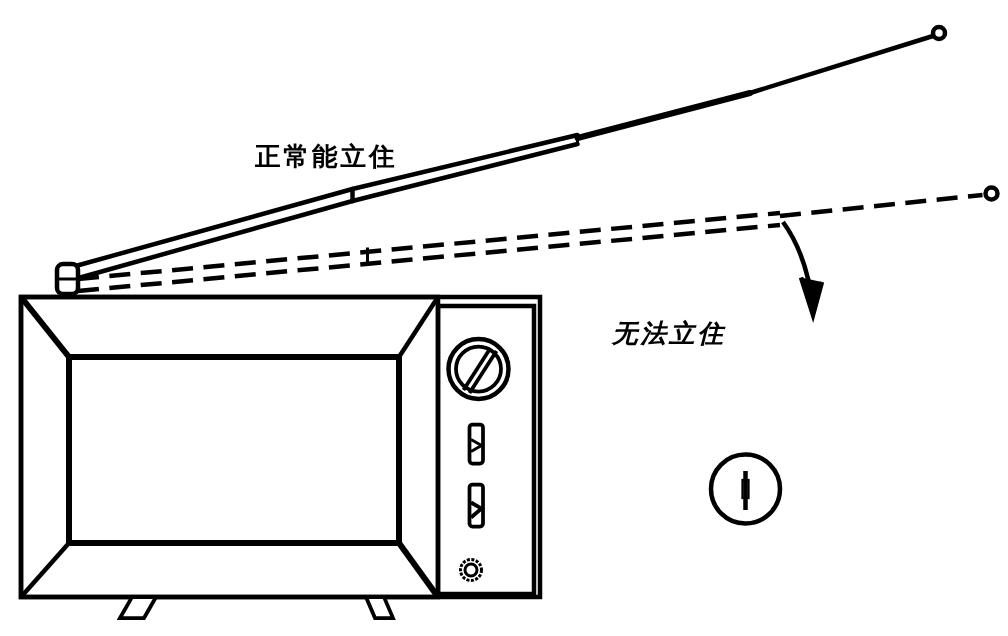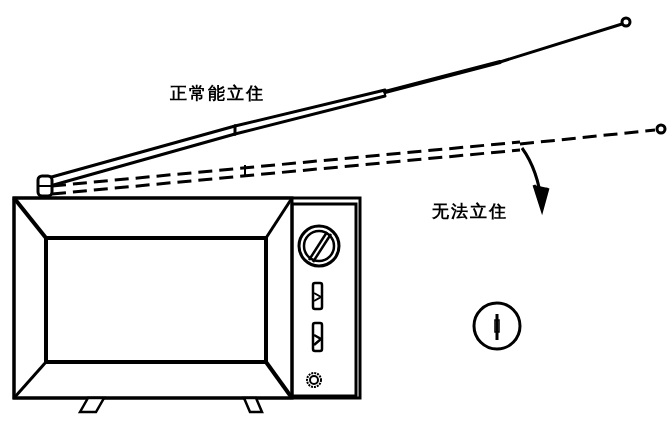--- a/index.html
+++ b/index.html
@@ -1,18 +1,18 @@
 <!DOCTYPE html>
 <html><head>
 <meta charset="utf-8">
 <style>
   html, body { margin: 0; padding: 0; background: #ffffff; }
   body { width: 672px; height: 424px; position: relative; overflow: hidden; font-family: "DejaVu Sans", sans-serif; }
   svg { position: absolute; left: 0; top: 0; }
-  .label { position: absolute; font-size: 17px; font-weight: bold; color: #000; letter-spacing: 2px; white-space: nowrap; }
+  .label { position: absolute; font-size: 17px; font-weight: bold; color: #000; letter-spacing: 2px; white-space: nowrap; margin-top: 11px; }
 </style>
 </head>
 <body>
 
 <svg width="672" height="424" viewBox="0 0 672 424" xmlns="http://www.w3.org/2000/svg">
 
   <g stroke="#000" fill="none" stroke-linecap="round">
     <line x1="48" y1="178" x2="235" y2="126" stroke-width="3"></line>
     <line x1="50" y1="186" x2="235" y2="134" stroke-width="3"></line>
     <line x1="235" y1="126" x2="235" y2="134" stroke-width="3"></line>
@@ -71,13 +71,13 @@
   </g>
 
   <g stroke="#000" fill="none">
     <circle cx="497" cy="326" r="23" stroke-width="3"></circle>
     <line x1="497" y1="314" x2="497" y2="340" stroke-width="3"></line>
     <rect x="495" y="320" width="4" height="12" stroke-width="1.5"></rect>
   </g>
 </svg>
 
 <div class="label" style="left:170px; top:82px;">正常能立住</div>
-<div class="label" style="left:432px; top:200px;">无法立住</div>
+<div class="label" style="left:408px; top:200px;font-style:italic;">无法立住</div>
 
 </body></html>

